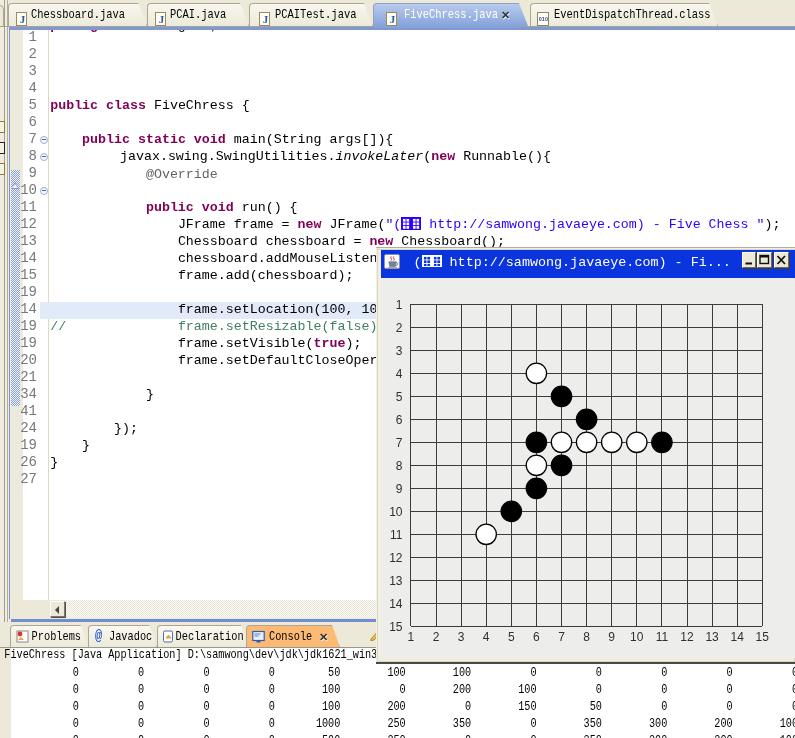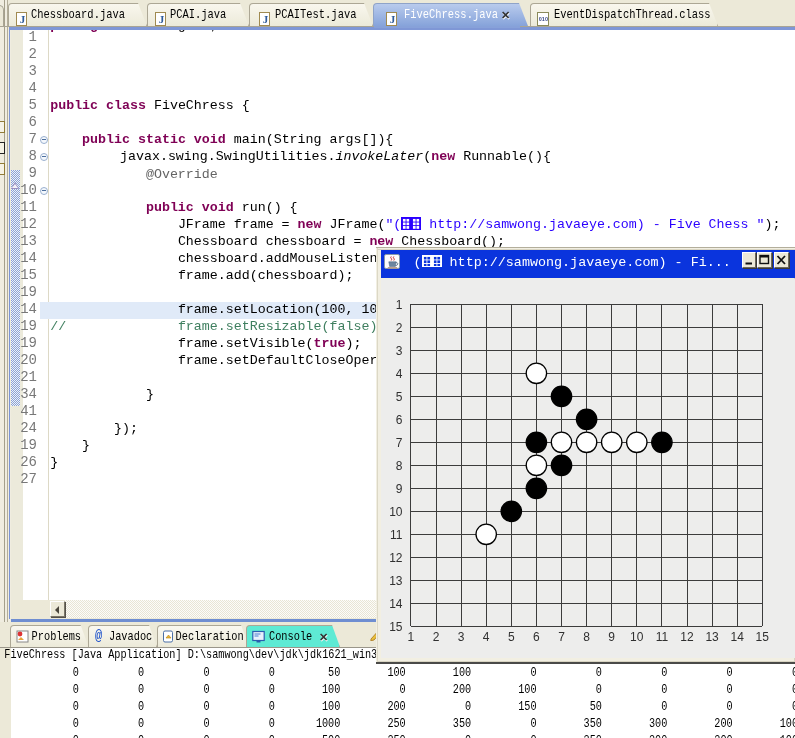--- a/index.html
+++ b/index.html
@@ -61,21 +61,21 @@
   border:1px solid #fff; border-right-color:#7a7668; border-bottom-color:#7a7668; box-shadow:1px 1px 0 #55514a; }
 #hsbtn::after { content:""; position:absolute; left:3.5px; top:4px; width:0; height:0;
   border-top:4px solid transparent; border-bottom:4px solid transparent; border-right:4.5px solid #4a463c; }
 #botline { position:absolute; left:8px; top:618.6px; width:787px; height:3.2px; background:#6f8ed1; }
 
 #bots { position:absolute; left:0; top:622px; width:795px; height:116px; background:#ece9d8; }
 .btab { position:absolute; top:625px; height:22px; background:linear-gradient(#faf8f0,#ecead9);
   border:1px solid #aca795; border-bottom:none; border-radius:4px 4px 0 0;
   clip-path:polygon(0 0, calc(100% - 8px) 0, 100% 100%, 0 100%);
   font-size:10.3px; }
-.btabA { background:#5eead4; }
+.btabA { background:#fdba74; }
 .btab .tx { position:absolute; top:5px; white-space:pre; transform:scaleY(1.22); transform-origin:50% 60%; }
 #bsep { position:absolute; left:0; top:646.8px; width:795px; height:1.2px; background:#9a968a; }
 #conarea { position:absolute; left:11px; top:648px; width:784px; height:90px; background:#fff; }
 #conhdr { position:absolute; left:4.3px; top:648.4px; height:17px; line-height:17px; font-size:10.2px; color:#000; white-space:pre; transform:scaleY(1.25); transform-origin:50% 80%; }
 .crow { position:absolute; left:13.4px; height:17px; line-height:17px; font-size:10.2px; color:#000; white-space:nowrap; }
 .crow span { display:inline-block; width:65.4px; text-align:right; transform:scaleY(1.28); transform-origin:50% 80%; }
 
 .bicon { position:absolute; top:4px; width:13px; height:13px; }
 
 #win { position:absolute; left:375.6px; top:247px; width:419.4px; height:416.3px;

